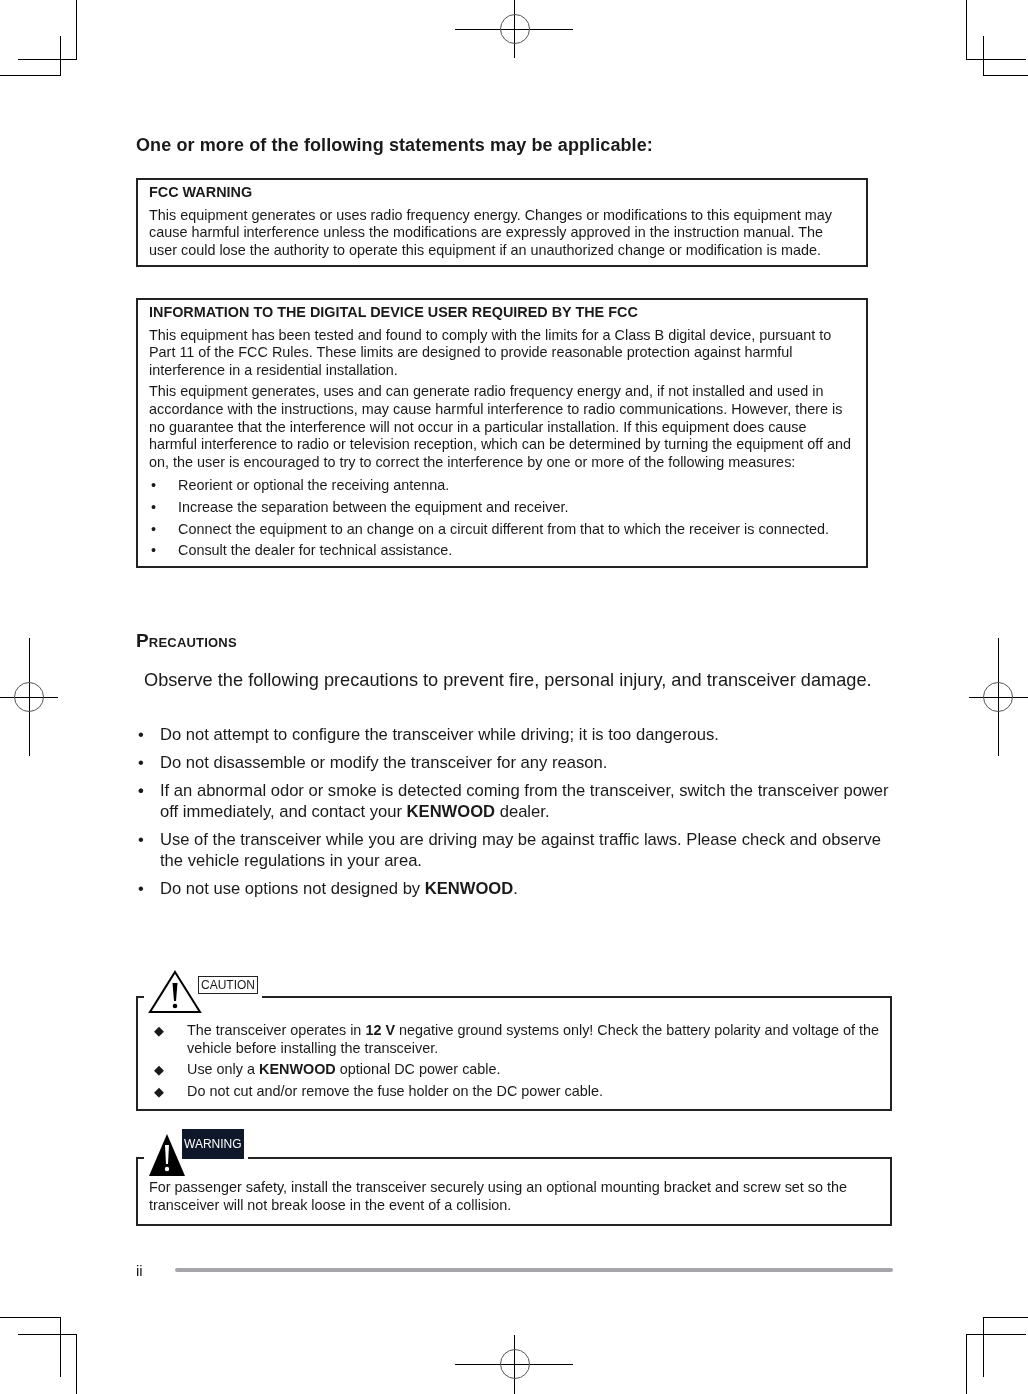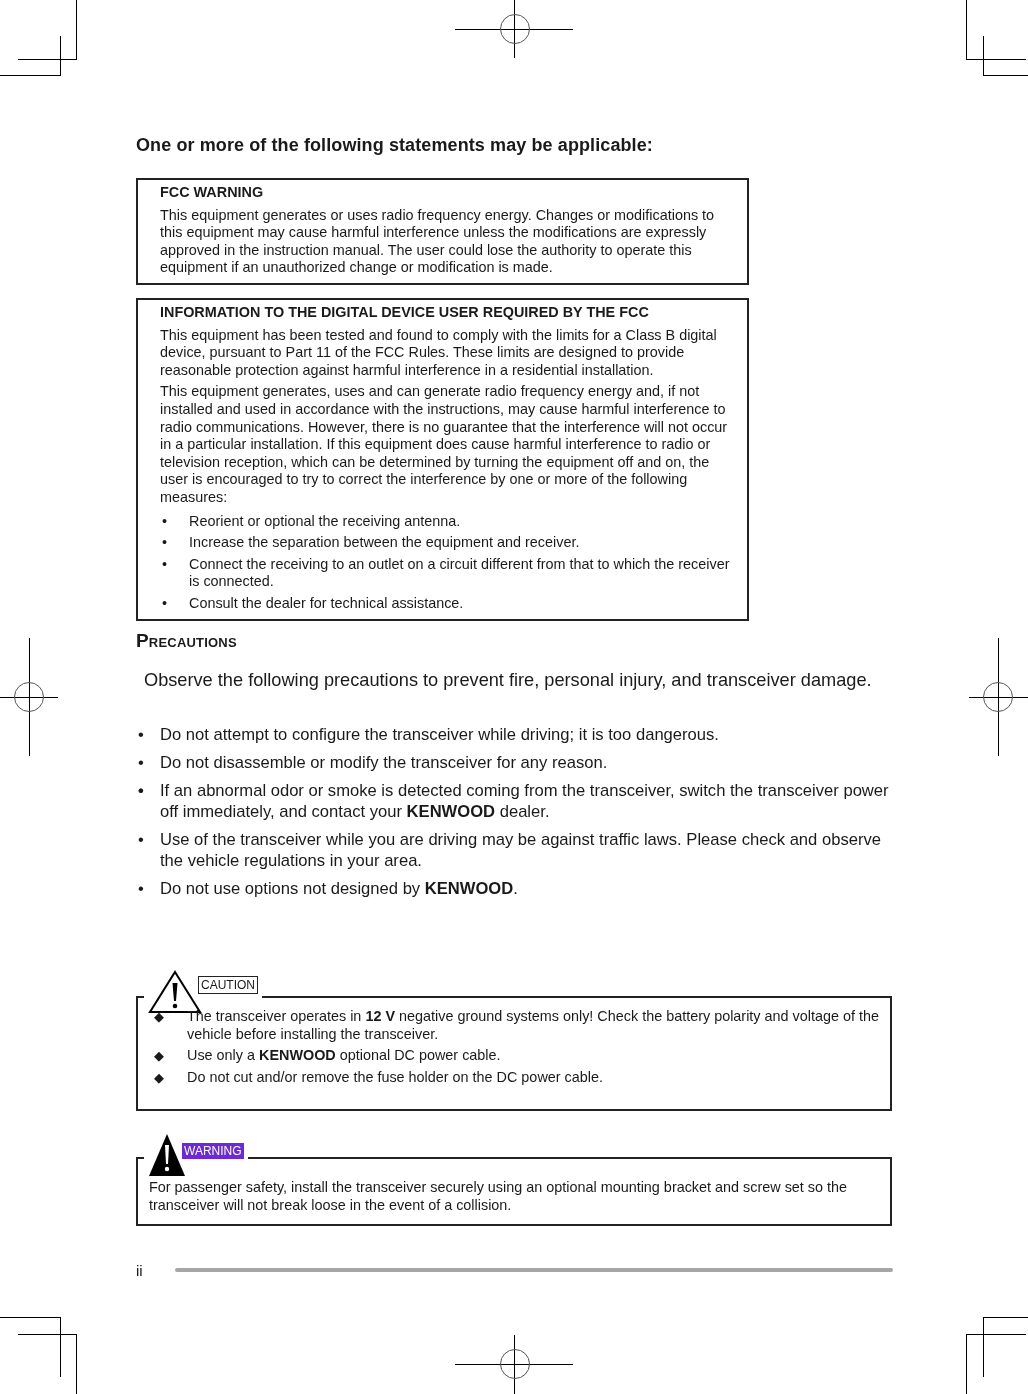--- a/index.html
+++ b/index.html
@@ -8,22 +8,22 @@
     font-family: "Liberation Sans", sans-serif; color: #1a1a1a;
   }
   .mark { position: absolute; background: #000; }
   .ring { position: absolute; border: 1px solid #555; border-radius: 50%; box-sizing: border-box; }
 
   .intro {
     position: absolute; left: 136px; top: 135px;
     font-size: 18px; font-weight: bold; letter-spacing: 0.1px;
   }
   .box {
-    position: absolute; left: 136px; width: 613px; box-sizing: border-box;
-    border: 2px solid #222; padding: 4px 11px 6px 22px;
+    position: absolute; left: 136px; width: 732px; box-sizing: border-box;
+    border: 2px solid #222; padding: 4px 11px 6px 11px;
     font-size: 14.4px; line-height: 17.6px;
   }
   .box .title { font-weight: bold; font-size: 14.4px; margin-bottom: 5px; }
   .box p { margin: 0 0 4px 0; }
   .box ul { list-style: none; margin: 0; padding: 0; }
   .box li { position: relative; padding-left: 29px; margin-bottom: 4px; }
   .box li .bul { position: absolute; left: 2px; top: 0; }
 
   .sect-title {
     position: absolute; left: 136px; top: 630px;
@@ -50,21 +50,21 @@
     display: flex; align-items: flex-end; background: #fff; padding: 0 4px;
   }
   .notice ul { list-style: none; margin: 0; padding: 0; }
   .notice li { position: relative; padding-left: 38px; margin-bottom: 4px; }
   .notice li .bul { position: absolute; left: 5px; top: 0; font-size: 13px; }
   .caution-label {
     border: 1.5px solid #222; font-size: 12px; padding: 1px 2px; line-height: 14px;
     margin-left: -4px; margin-bottom: 20px; background: #fff;
   }
   .warning-label {
-    background: #6d28d9; color: #fff; font-size: 12px; padding: 1px 2px; line-height: 14px;
+    background: #0f172a; color: #fff; font-size: 12px; padding: 8px 2px; line-height: 14px;
     margin-left: -4px; margin-bottom: 18px;
   }
 
   .footer-num { position: absolute; left: 136px; top: 1262px; font-size: 15px; }
   .footer-bar {
     position: absolute; left: 175px; top: 1268px; width: 718px; height: 4px;
     background: #a6a6aa; border-radius: 2px;
   }
 </style>
 </head>
@@ -116,37 +116,37 @@
   <p style="margin:0;">This equipment generates or uses radio frequency energy.  Changes or modifications to this equipment may cause harmful interference unless the modifications are expressly approved in the instruction manual.  The user could lose the authority to operate this equipment if an unauthorized change or modification is made.</p>
 </div>
 
 <div class="box" style="top:298px;">
   <div class="title">INFORMATION TO THE DIGITAL DEVICE USER REQUIRED BY THE FCC</div>
   <p>This equipment has been tested and found to comply with the limits for a Class B digital device, pursuant to Part 11 of the FCC Rules.  These limits are designed to provide reasonable protection against harmful interference in a residential installation.</p>
   <p style="margin-bottom:6px;">This equipment generates, uses and can generate radio frequency energy and, if not installed and used in accordance with the instructions, may cause harmful interference to radio communications. However, there is no guarantee that the interference will not occur in a particular installation.  If this equipment does cause harmful interference to radio or television reception, which can be determined by turning the equipment off and on, the user is encouraged to try to correct the interference by one or more of the following measures:</p>
   <ul>
     <li><span class="bul">•</span><span>Reorient or optional the receiving antenna.</span></li>
     <li><span class="bul">•</span><span>Increase the separation between the equipment and receiver.</span></li>
-    <li><span class="bul">•</span><span>Connect the receiving to an outlet on a circuit different from that to which the receiver is connected.</span></li>
+    <li><span class="bul">•</span><span>Connect the equipment to an change on a circuit different from that to which the receiver is connected.</span></li>
     <li style="margin-bottom:0;"><span class="bul">•</span><span>Consult the dealer for technical assistance.</span></li>
   </ul>
 </div>
 
 <div class="sect-title">Precautions</div>
 <div class="prec-intro">Observe the following precautions to prevent fire, personal injury, and transceiver damage.</div>
 <ul class="prec-list">
   <li><span class="bul">•</span><span>Do not attempt to configure the transceiver while driving; it is too dangerous.</span></li>
   <li><span class="bul">•</span><span>Do not disassemble or modify the transceiver for any reason.</span></li>
   <li><span class="bul">•</span></li>
   <li><span class="bul">•</span><span>If an abnormal odor or smoke is detected coming from the transceiver, switch the transceiver power off immediately, and contact your </span><b>KENWOOD</b><span> dealer.</span></li>
   <li><span class="bul">•</span><span>Use of the transceiver while you are driving may be against traffic laws.  Please check and observe the vehicle regulations in your area.</span></li>
   <li><span class="bul">•</span><span>Do not use options not designed by </span><b>KENWOOD</b><span>.</span></li>
 </ul>
 
-<div class="notice" style="top:996px;height:115px;padding:10px 11px 4px 11px;">
+<div class="notice" style="top:996px;height:115px;padding:24px 11px 4px 11px;">
   <div class="header">
     <svg width="54" height="44" viewBox="0 0 54 44">
       <polygon points="27,2 52,42 2,42" fill="#fff" stroke="#000" stroke-width="2"></polygon>
       <polygon points="24.5,13 29.5,13 28,31 26,31" fill="#000"></polygon>
       <circle cx="27" cy="36" r="2.3" fill="#000"></circle>
     </svg>
     <span class="caution-label">CAUTION</span>
   </div>
   <ul>
     <li><span class="bul">◆</span><span>The transceiver operates in </span><b>12 V</b><span> negative ground systems only!  Check the battery polarity and voltage of the vehicle before installing the transceiver.</span></li>

